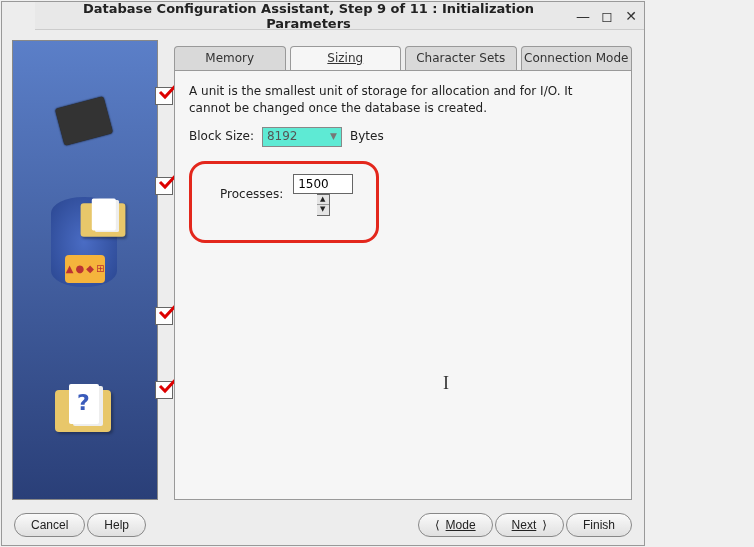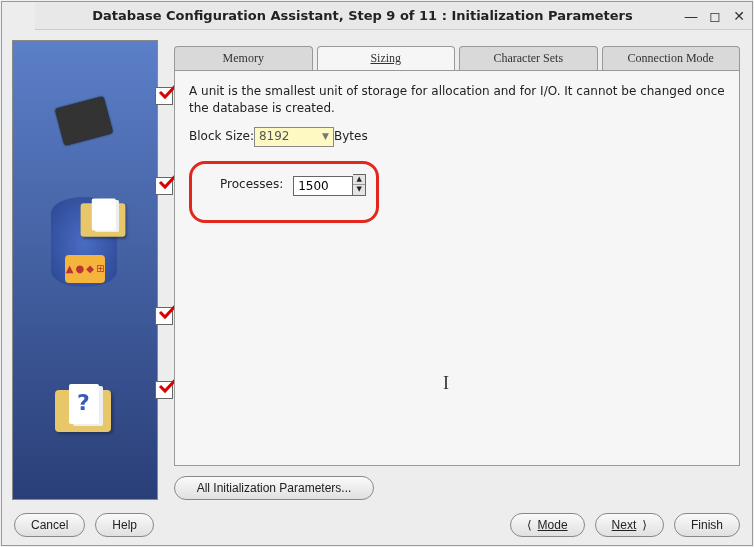--- a/index.html
+++ b/index.html
@@ -7,21 +7,21 @@
     font-family: "DejaVu Sans", Arial, sans-serif;
     font-size: 12px;
     background: #f0f0f0;
     width: 754px;
     height: 547px;
     overflow: hidden;
   }
   .window {
     border: 1px solid #999;
     background: #ededed;
-    width: 752px;
+    width: 644px;
     height: 545px;
     margin: 1px;
     position: relative;
     padding-left: 33px;
   }
   .titlebar {
     display: flex;
     align-items: center;
     height: 28px;
     background: #e8e8e8;
@@ -100,21 +100,20 @@
     flex: 1;
     display: flex;
     flex-direction: column;
   }
   .tabs {
     display: flex;
     gap: 4px;
     height: 24px;
     padding-left: 8px;
     margin-top: 6px;
-    font-family: Liberation Serif, serif;
   }
   .tab {
     flex: 1;
     border: 1px solid #999;
     border-bottom: none;
     background: #d9d9d9;
     border-radius: 4px 4px 0 0;
     text-align: center;
     line-height: 22px;
     font-size: 12px;
@@ -131,37 +130,37 @@
   .tab-body {
     border: 1px solid #999;
     background: #f6f6f6;
     flex: 1;
     padding: 12px 14px;
     margin-left: 8px;
     position: relative;
     line-height: 1.4;
     color: #222;
   }
-  .bs-row { margin: 10px 0 14px 0; display:flex; align-items:center; }
+  .bs-row { margin: 10px 0 14px 0; display:flex; align-items:center; gap:8px; }
   .bs-row .combo {
-    width: 80px; height:20px; border:1px solid #888; background:#fef9c3;
+    width: 80px; height:20px; border:1px solid #888; background:#5eead4;
     display:flex;align-items:center;justify-content:space-between;padding:0 4px;
     color:#555;
   }
   .combo .arrow{font-size:9px;color:#777;}
   .red-box {
     border: 3px solid #e3271c;
     border-radius: 16px;
     padding: 10px 14px 24px 28px;
     width: 190px;
     margin-top: 8px;
     display:flex;align-items:center;gap:10px;
   }
   .spinner {
-    display:flex;align-items:flex-end;
+    display:flex;align-items:center;flex-direction:column;
   }
   .spinner input{
     width:60px;height:20px;border:1px solid #666;font-family:inherit;font-size:12px;padding:0 4px;
   }
   .spin-btns{display:flex;flex-direction:column;border:1px solid #666;border-left:none;}
   .spin-btns div{height:10px;width:12px;background:#e4e4e4;font-size:7px;text-align:center;line-height:9px;cursor:pointer;border-bottom:1px solid #999;}
   .spin-btns div:last-child{border-bottom:none;}
   .text-cursor{
     position:absolute; top:300px; left:268px; font-family: serif; color:#333; font-size:18px;
   }
@@ -178,21 +177,21 @@
     font-size: 12px;
     cursor: pointer;
     display:inline-flex;align-items:center;justify-content:center;gap:6px;
     color:#222;
   }
   .btn .underline{text-decoration:underline;}
   .footer {
     position:absolute; bottom:8px; left:12px; right:12px;
     display:flex; justify-content:space-between; align-items:center;
   }
-  .footer-left, .footer-right { display:flex; gap:10px; }
+  .footer-left, .footer-right { display:flex; gap:2px; }
 </style>
 </head>
 <body>
 
 <div class="window">
   <div class="titlebar">
     <span class="title">Database Configuration Assistant, Step 9 of 11 : Initialization Parameters</span>
     <div class="win-icons">
       <span class="win-icon">—</span>
       <span class="win-icon">◻</span>
@@ -269,23 +268,20 @@
             <div class="spinner">
               <input type="text" value="1500" style="">
               <div class="spin-btns">
                 <div>▲</div>
                 <div>▼</div>
               </div>
             </div>
           </div>
           <div class="text-cursor">I</div>
         </div>
-        <button class="btn all-params-btn">
-          <span>All Initialization Parameters...</span>
-        </button>
       </div>
     </div>
 
     <div class="footer">
       <div class="footer-left">
         <button class="btn">
             <span>Cancel</span>
           </button>
         <button class="btn">
             <span>Help</span>

